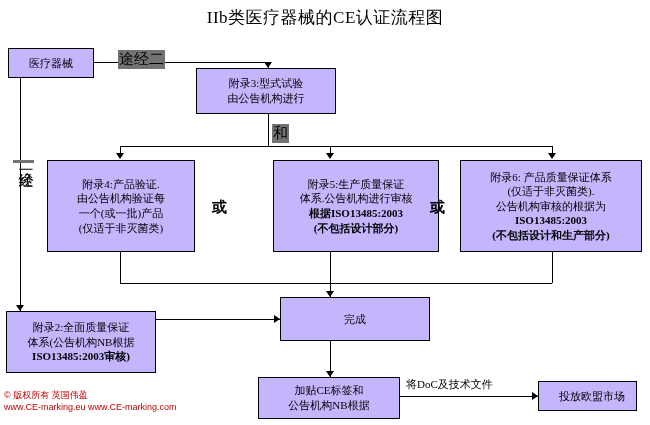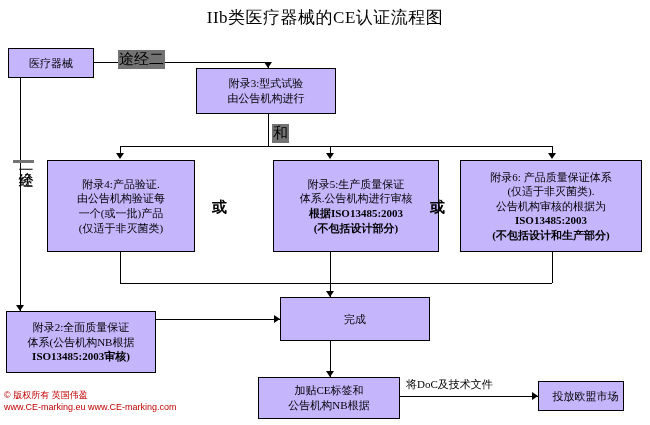--- a/index.html
+++ b/index.html
@@ -154,21 +154,21 @@
 
   <div class="box" style="left:280px; top:297px; width:150px; height:44px;">
     <span class="ln">完成</span>
   </div>
 
   <div class="box" style="left:258px; top:377px; width:142px; height:42px;">
     <span class="ln">加贴CE标签和</span>
     <span class="ln">公告机构NB根据</span>
   </div>
 
-  <div class="box" style="left:538px; top:381px; width:86px; height:30px;padding-left:12px;">
+  <div class="box" style="left:538px; top:381px; width:99px; height:30px;padding-left:12px;">
     <span class="ln">投放欧盟市场</span>
   </div>
 
   <div class="line h" style="left:94px; top:62px; width:174px;"></div>
   <div class="line v" style="left:268px; top:62px; height:6px;"></div>
   <div class="arrow down" style="left:264px; top:62px;"></div>
   <div class="label" style="left:118px; top:50px;">途经二</div>
 
   <div class="line v" style="left:268px; top:114px; height:32px;"></div>
   <div class="label" style="left:272px; top:124px;">和</div>

